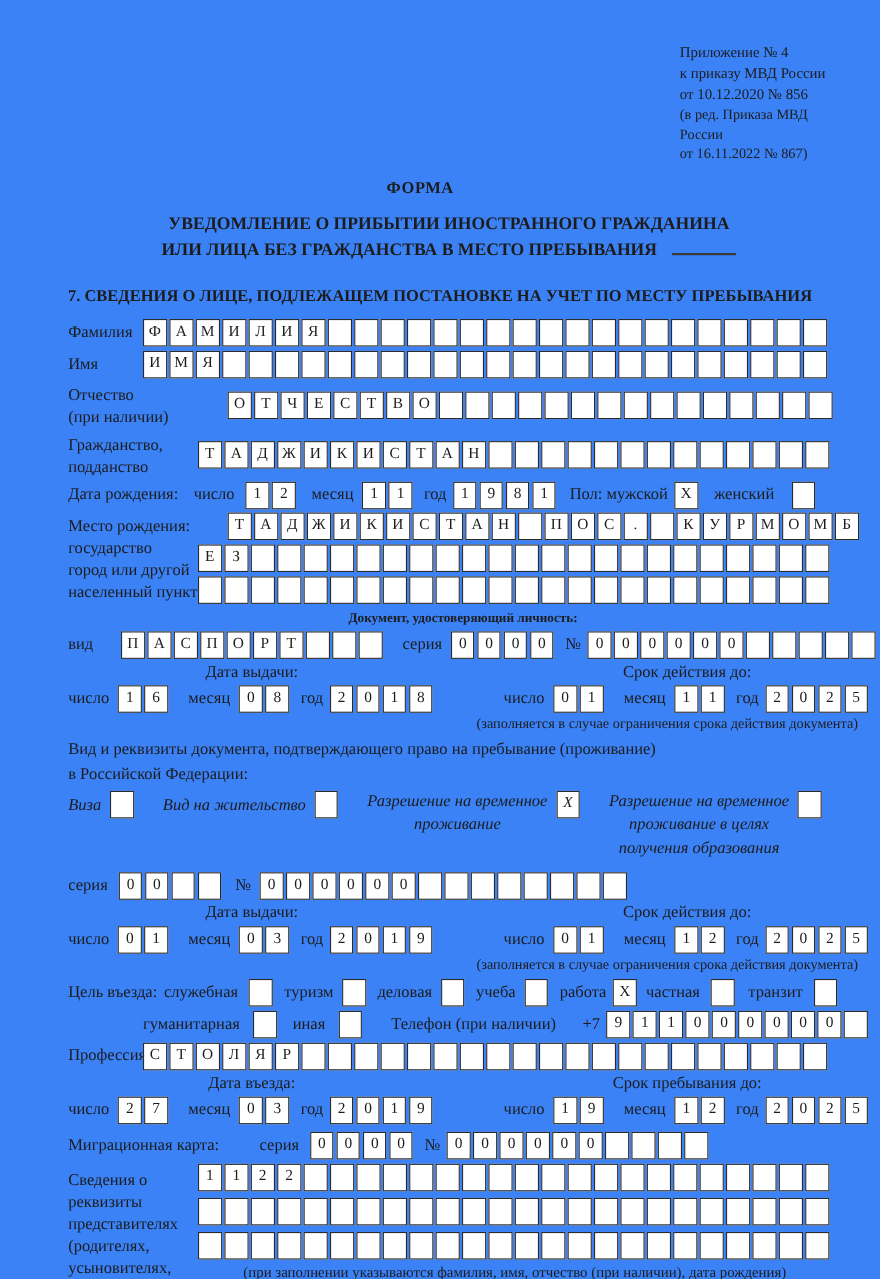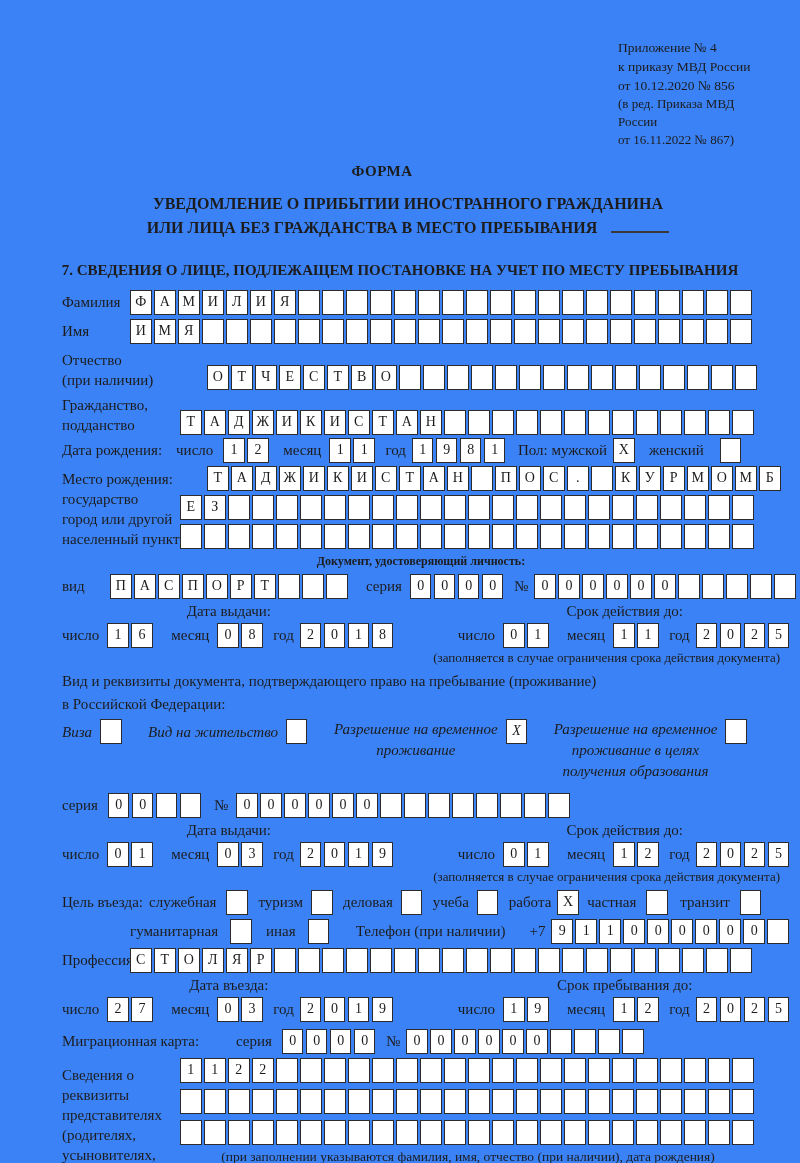--- a/index.html
+++ b/index.html
@@ -16,21 +16,21 @@
   .ref-block .small { font-size:13px; line-height:18px; }
   .form-label { text-align:center; margin:14px 36px 0 0; font-weight:bold; font-size:15px; letter-spacing:.5px; }
 
   
   .title { text-align:center; font-weight:bold; font-size:16px; line-height:24px; margin-top:12px;padding-left:16px; }
   .blank-line { display:inline-block; width:58px; height:13px; border-bottom:2.5px solid #3a3a3a; margin-left:14px; }
   .section-heading { text-align:center; font-weight:bold; font-size:15px; margin-top:22px; }
 
   
   .frm { margin-top:10px; font-size:15px; }
-  .row { display:flex; align-items:flex-end; margin-bottom:3px; }
+  .row { display:flex; align-items:center; margin-bottom:3px; }
   .lbl { line-height:26px; white-space:nowrap; flex:none; }
   .lbl.multi { line-height:20px; padding-top:3px; white-space:normal; }
   .w68 { width:68px; } .w118 { width:118px; } .w145 { width:145px; } .w150 { width:150px; }
 
   .cells { display:flex; flex:none; }
   .cell {
     box-sizing:border-box; flex:none; display:inline-block;
     width:21.5px; height:25px; border:1.6px solid #2b2b2b; margin-right:2.5px;
     text-align:center; font-size:14px; line-height:21px; background:#fff;
   }

